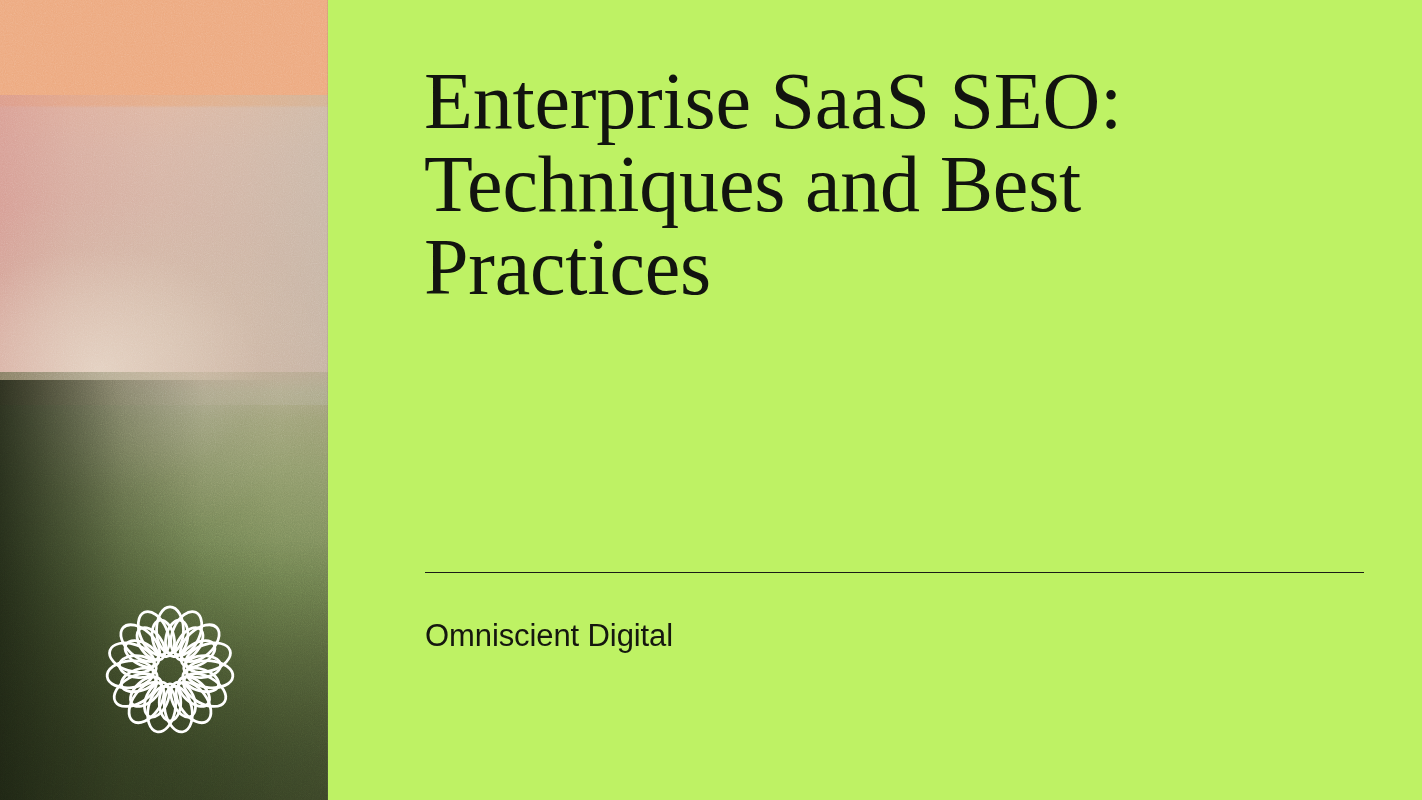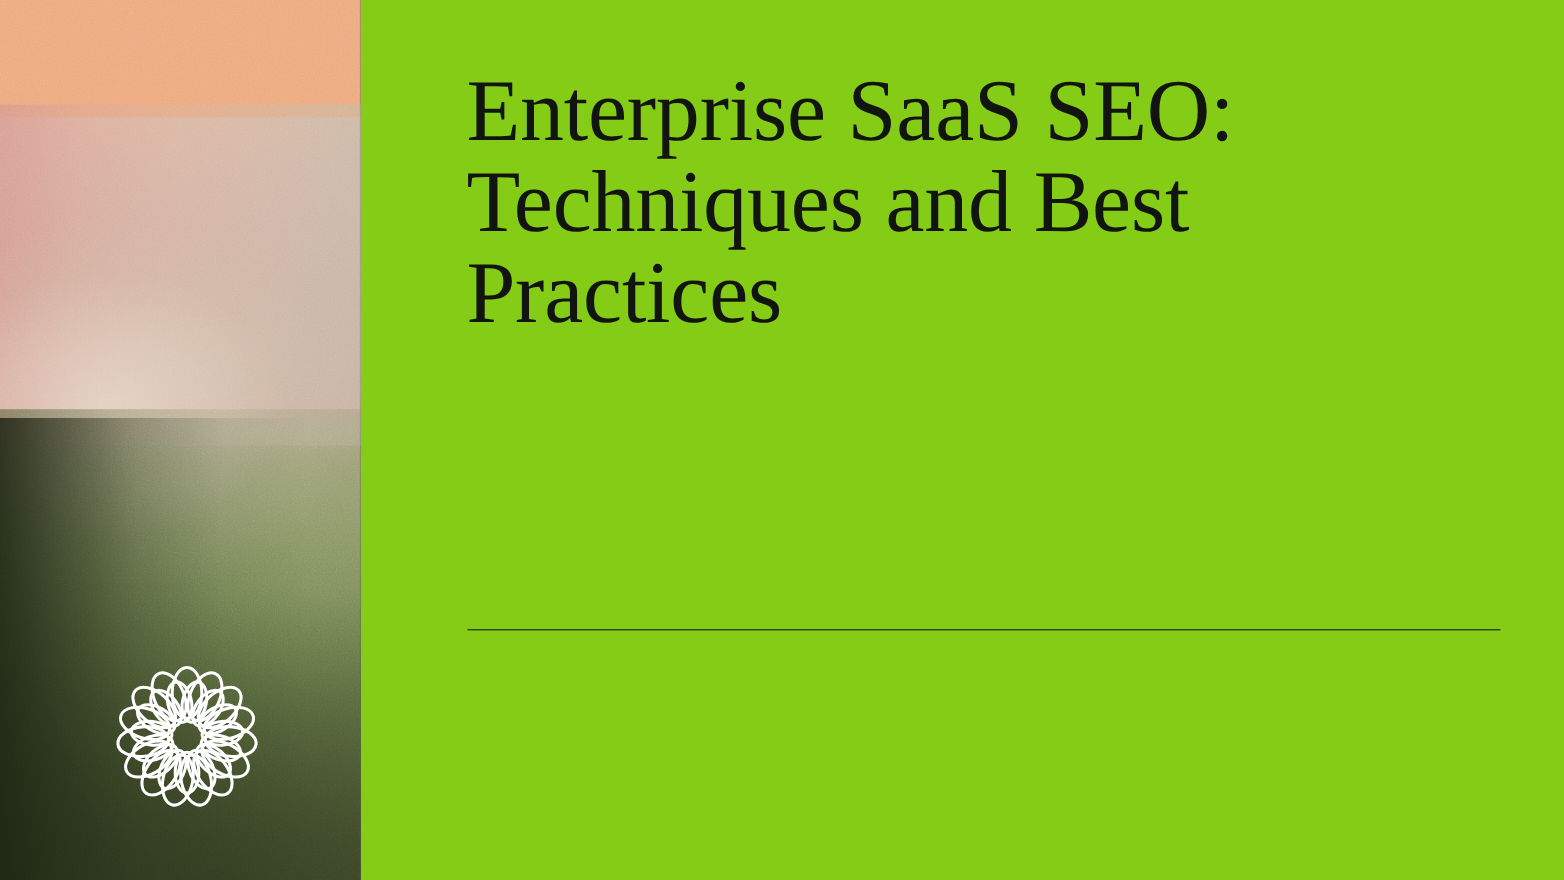--- a/index.html
+++ b/index.html
@@ -7,21 +7,21 @@
     margin: 0;
     padding: 0;
     background: #888;
   }
 
   .slide {
     position: relative;
     width: 1422px;
     height: 800px;
     overflow: hidden;
-    background: #84cc16;
+    background: #bef264;
     font-family: "Liberation Sans", sans-serif;
   }
 
   
   .art-panel {
     position: absolute;
     left: 0;
     top: 0;
     width: 328px;
     height: 800px;
@@ -264,15 +264,16 @@
         </g>
       </svg>
     </div>
   </div>
 
   <div class="content">
     <h1 class="slide-title">Enterprise SaaS SEO: Techniques and Best Practices</h1>
 
     <div class="divider"></div>
 
+    <p class="byline">Omniscient Digital</p>
   </div>
 
 </div>
 
 </body></html>

